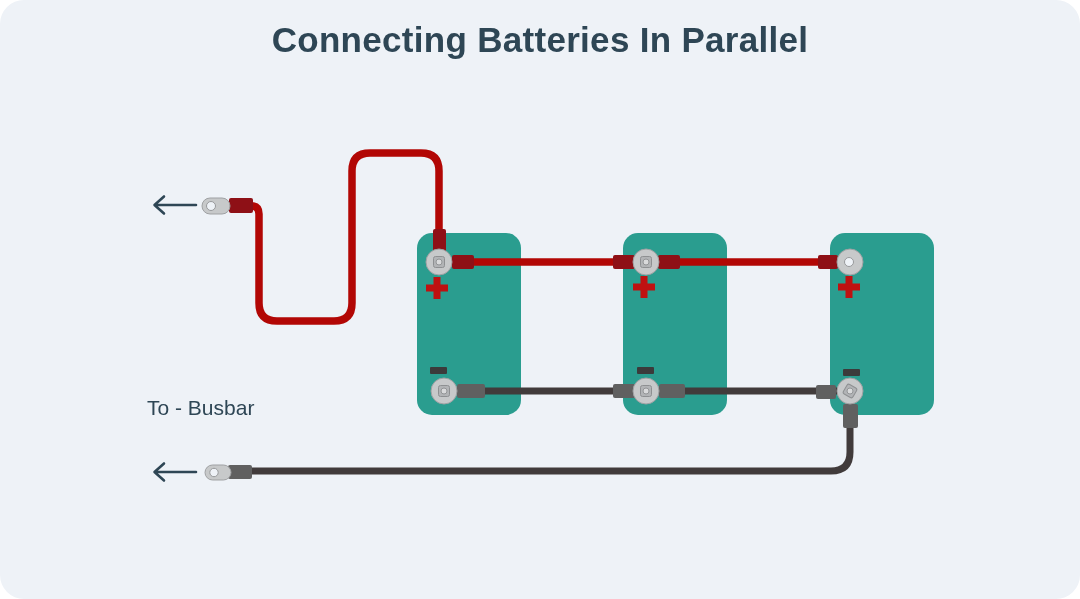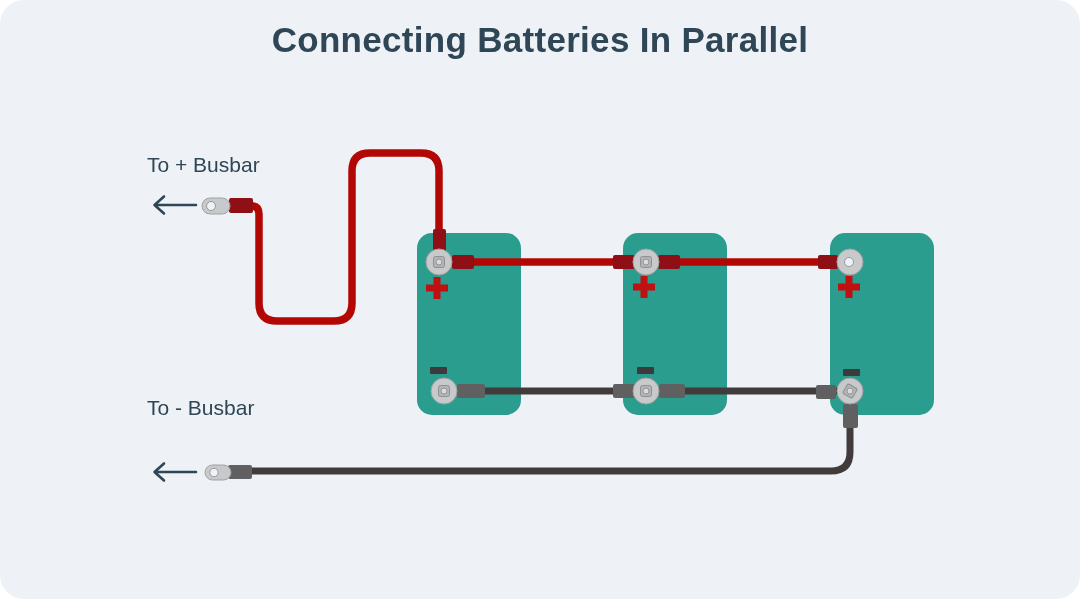--- a/index.html
+++ b/index.html
@@ -36,21 +36,20 @@
   .minus{fill:var(--minus-dark,#3b3b3b);}
   .arrow{stroke:var(--text-dark,#2e4655);stroke-width:2.6;fill:none;stroke-linecap:round;stroke-linejoin:round;}
 </style>
 </head>
 <body>
 
 <div class="canvas">
 
   <h1 class="page-title">Connecting Batteries In Parallel</h1>
 
-  <div class="busbar-label pos">To + Busbar</div>
   <div class="busbar-label neg">To - Busbar</div>
 
   <svg width="1080" height="599" viewBox="0 0 1080 599">
 
     <rect class="battery" x="417" y="233" width="104" height="182" rx="15"></rect>
     <rect class="battery" x="623" y="233" width="104" height="182" rx="15"></rect>
     <rect class="battery" x="830" y="233" width="104" height="182" rx="15"></rect>
 
     <path class="wire-red" d="M 251 206 L 253 206 Q 259 207 259 214 L 259 303 Q 259 321 277 321 L 334 321 Q 352 321 352 303 L 352 171 Q 352 153 370 153 L 421 153 Q 439 153 439 171 L 439 250"></path>
 

